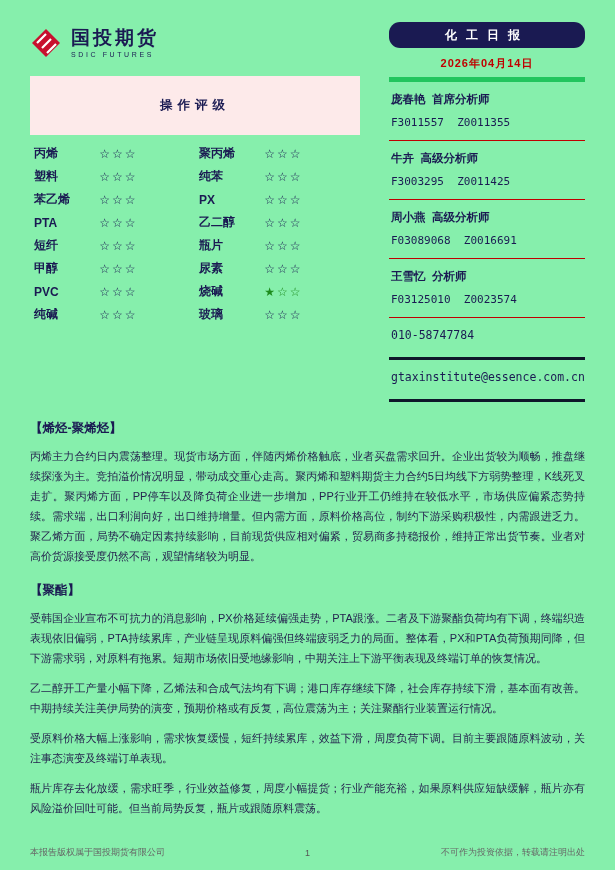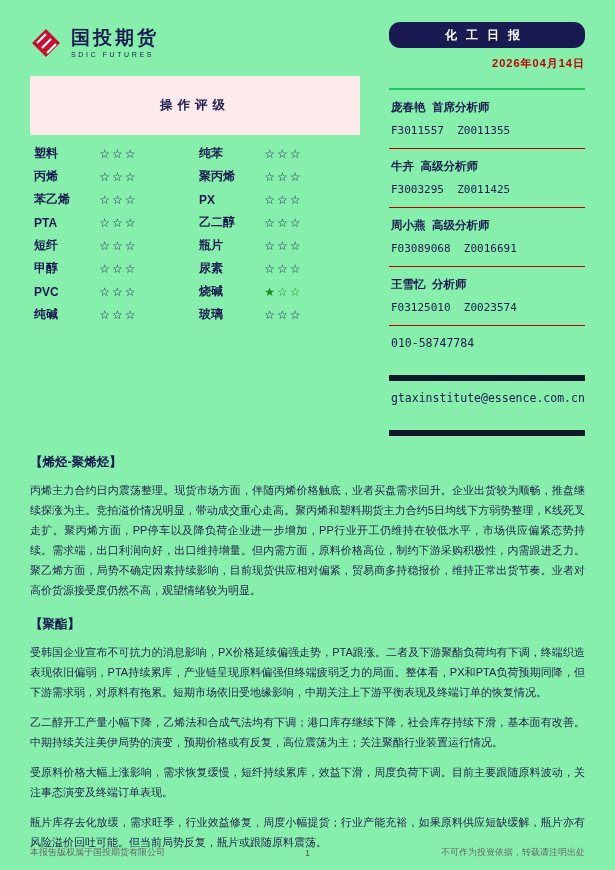--- a/index.html
+++ b/index.html
@@ -33,30 +33,30 @@
   td.rname  { width:21%; font-weight:bold; padding-left:4px; }
   td.rstars { width:29%; font-size:13px; letter-spacing:2px; color:#1a1a52; }
   td.rstars.green-stars { color:#1e8c1e; }
 
   
   .mast-bar {
     background:#1a1a52; color:#ffffff; text-align:center;
     font-size:12px; font-weight:bold; letter-spacing:9px; padding:5px 0 4px;border-radius:11px;
   }
   .mast-date {
-    color:#c00000; font-weight:bold; font-size:11px; text-align:right;
-    letter-spacing:1px; padding:8px 0 17px; border-bottom:2px solid #22c55e;
+    color:#c00000; font-weight:bold; font-size:11px; text-align:center;
+    letter-spacing:1px; padding:8px 0 6px; border-bottom:5px solid #22c55e;
   }
 
   
   .analyst-block { border-bottom:1px solid #c00000; padding:10px 2px 11px; }
   .analyst-name { font-size:11.5px; font-weight:bold; color:#1a1a52; white-space:pre; }
   .analyst-ids  { font-size:11px; font-family:"DejaVu Sans Mono", monospace; color:#1a1a52; margin-top:9px; white-space:pre; }
   .contact-row  {
-    border-bottom:6px solid #0f172a; padding:10px 2px 25px;
+    border-bottom:3px solid #0f172a; padding:10px 2px 15px;
     font-size:11.5px; font-family:"DejaVu Sans Mono", monospace; color:#1a1a52;
   }
 
   
   main { margin-top:18px; }
   .sec-title { font-size:12.5px; font-weight:bold; color:#1a1a52; margin:16px 0 9px; }
   section:first-child .sec-title { margin-top:0; }
   .body-p {
     font-size:11px; line-height:20px; color:#24244e;
     text-align:justify; margin-bottom:10px;
@@ -91,29 +91,29 @@
           <div class="logo-cn">国投期货</div>
           <div class="logo-en">SDIC FUTURES</div>
         </span>
       </div>
 
       <div class="ratings">
         <div class="ratings-title">操作评级</div>
         <table class="ratings-table">
           <tbody>
             <tr>
+              <td class="rname">丙烯</td>
+              <td class="rstars">☆☆☆</td>
+              <td class="rname">聚丙烯</td>
+              <td class="rstars">☆☆☆</td>
+            </tr>
+            <tr>
               <td class="rname">塑料</td>
               <td class="rstars">☆☆☆</td>
               <td class="rname">纯苯</td>
-              <td class="rstars">☆☆☆</td>
-            </tr>
-            <tr>
-              <td class="rname">丙烯</td>
-              <td class="rstars">☆☆☆</td>
-              <td class="rname">聚丙烯</td>
               <td class="rstars">☆☆☆</td>
             </tr>
             <tr>
               <td class="rname">苯乙烯</td>
               <td class="rstars">☆☆☆</td>
               <td class="rname">PX</td>
               <td class="rstars">☆☆☆</td>
             </tr>
             <tr>
               <td class="rname">PTA</td>

